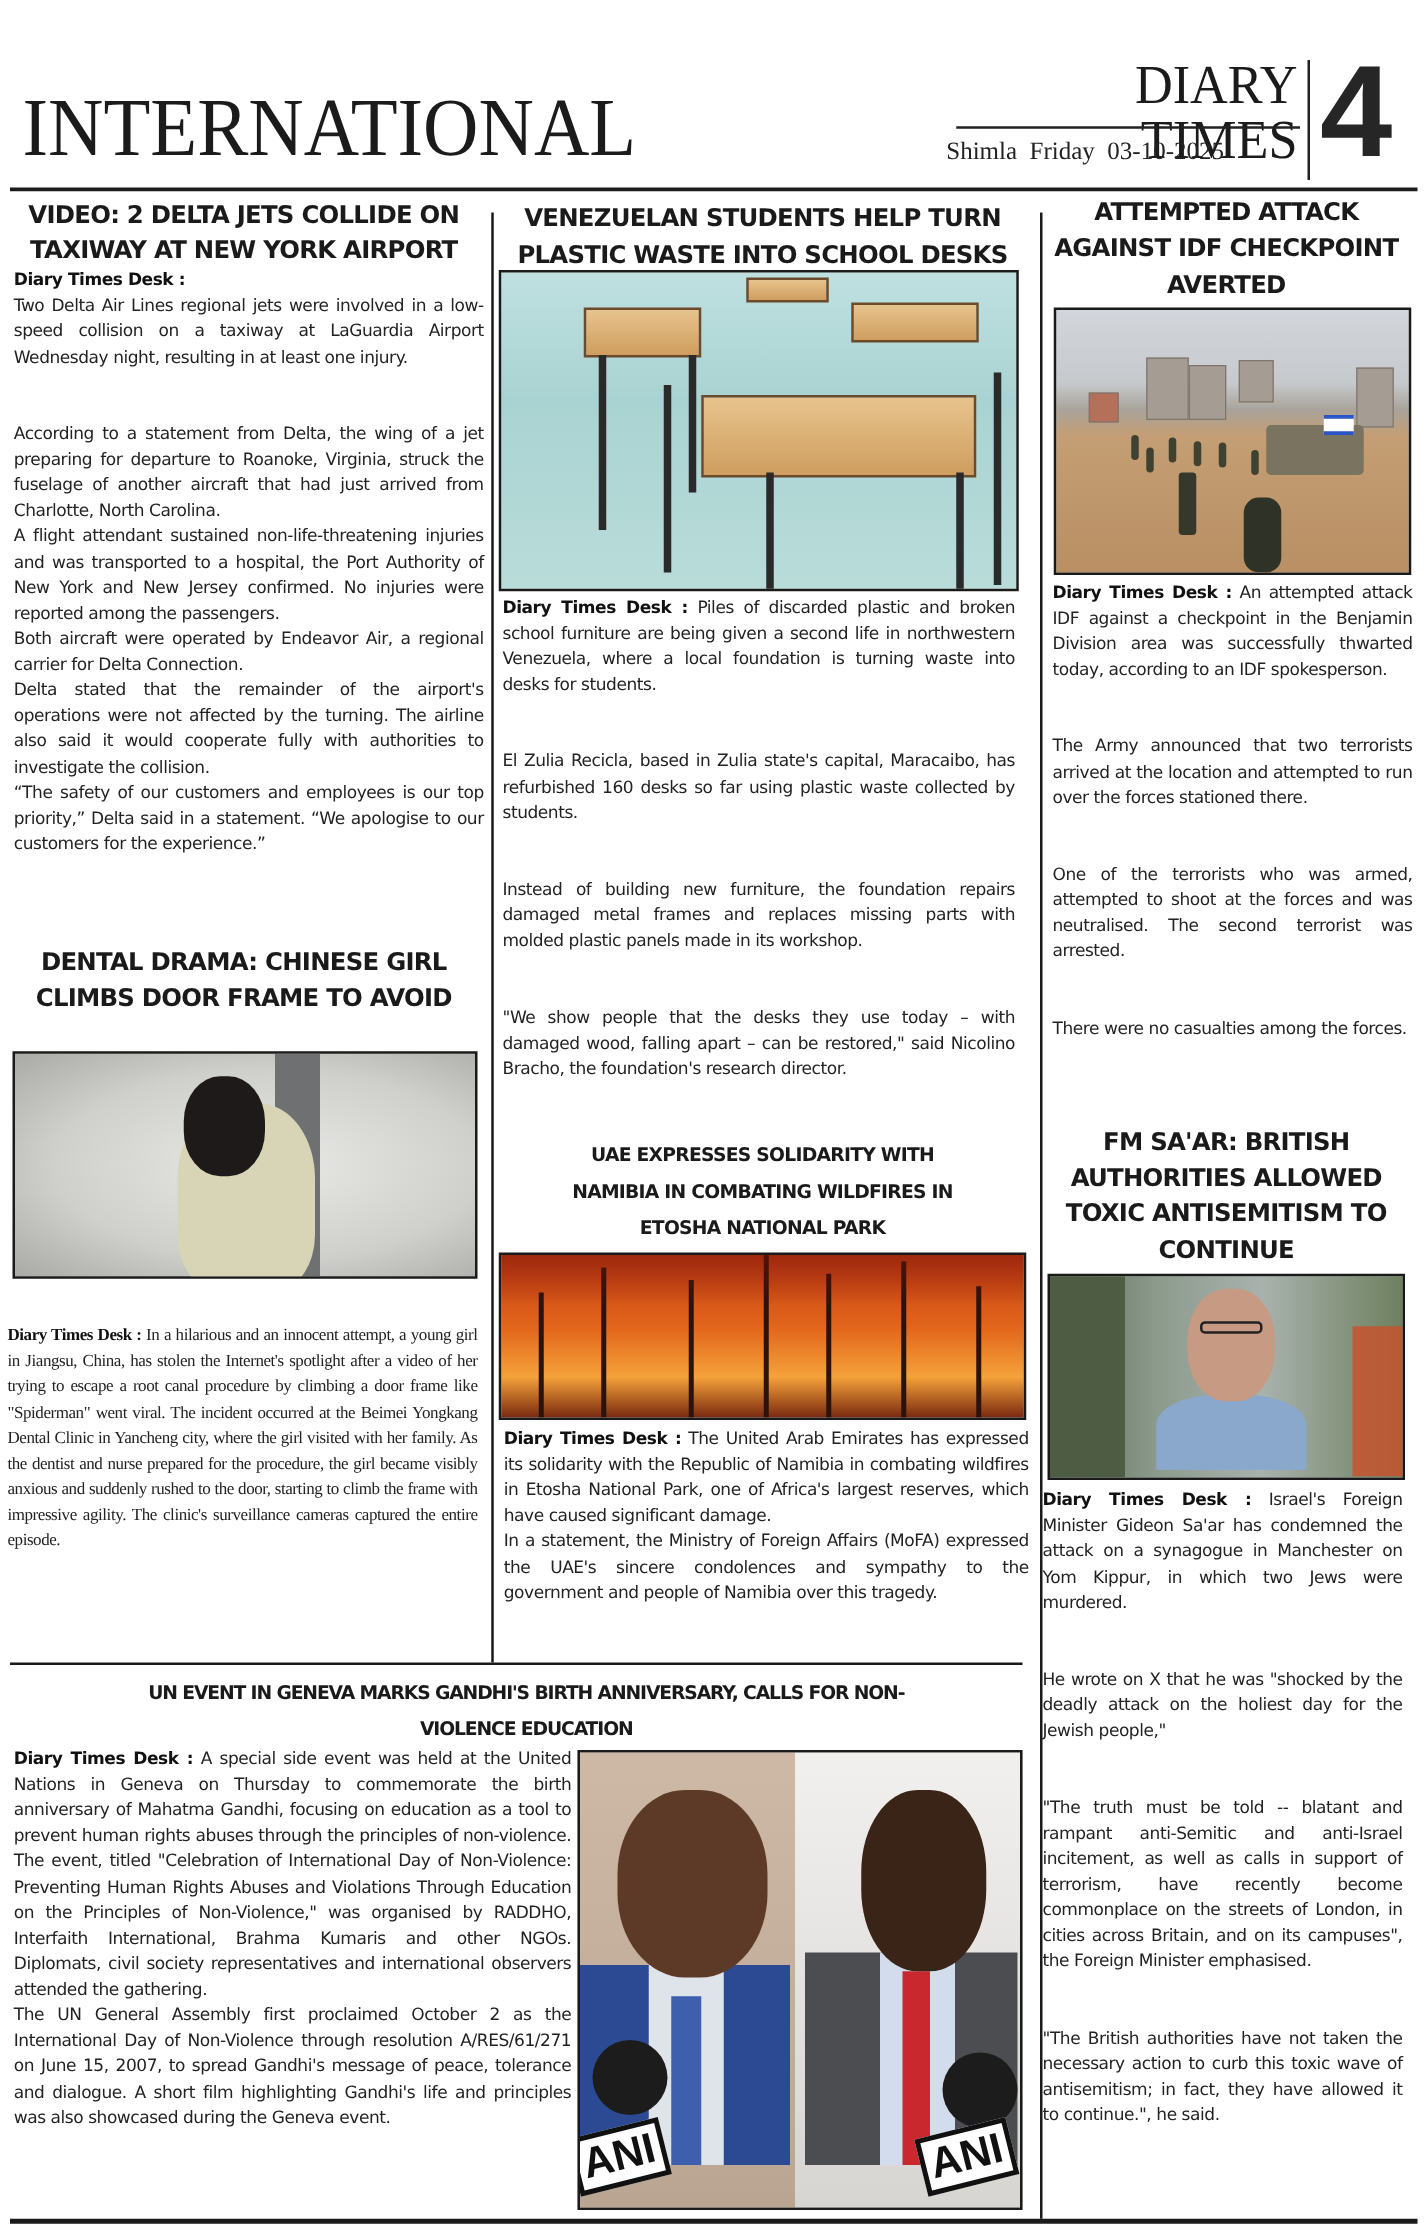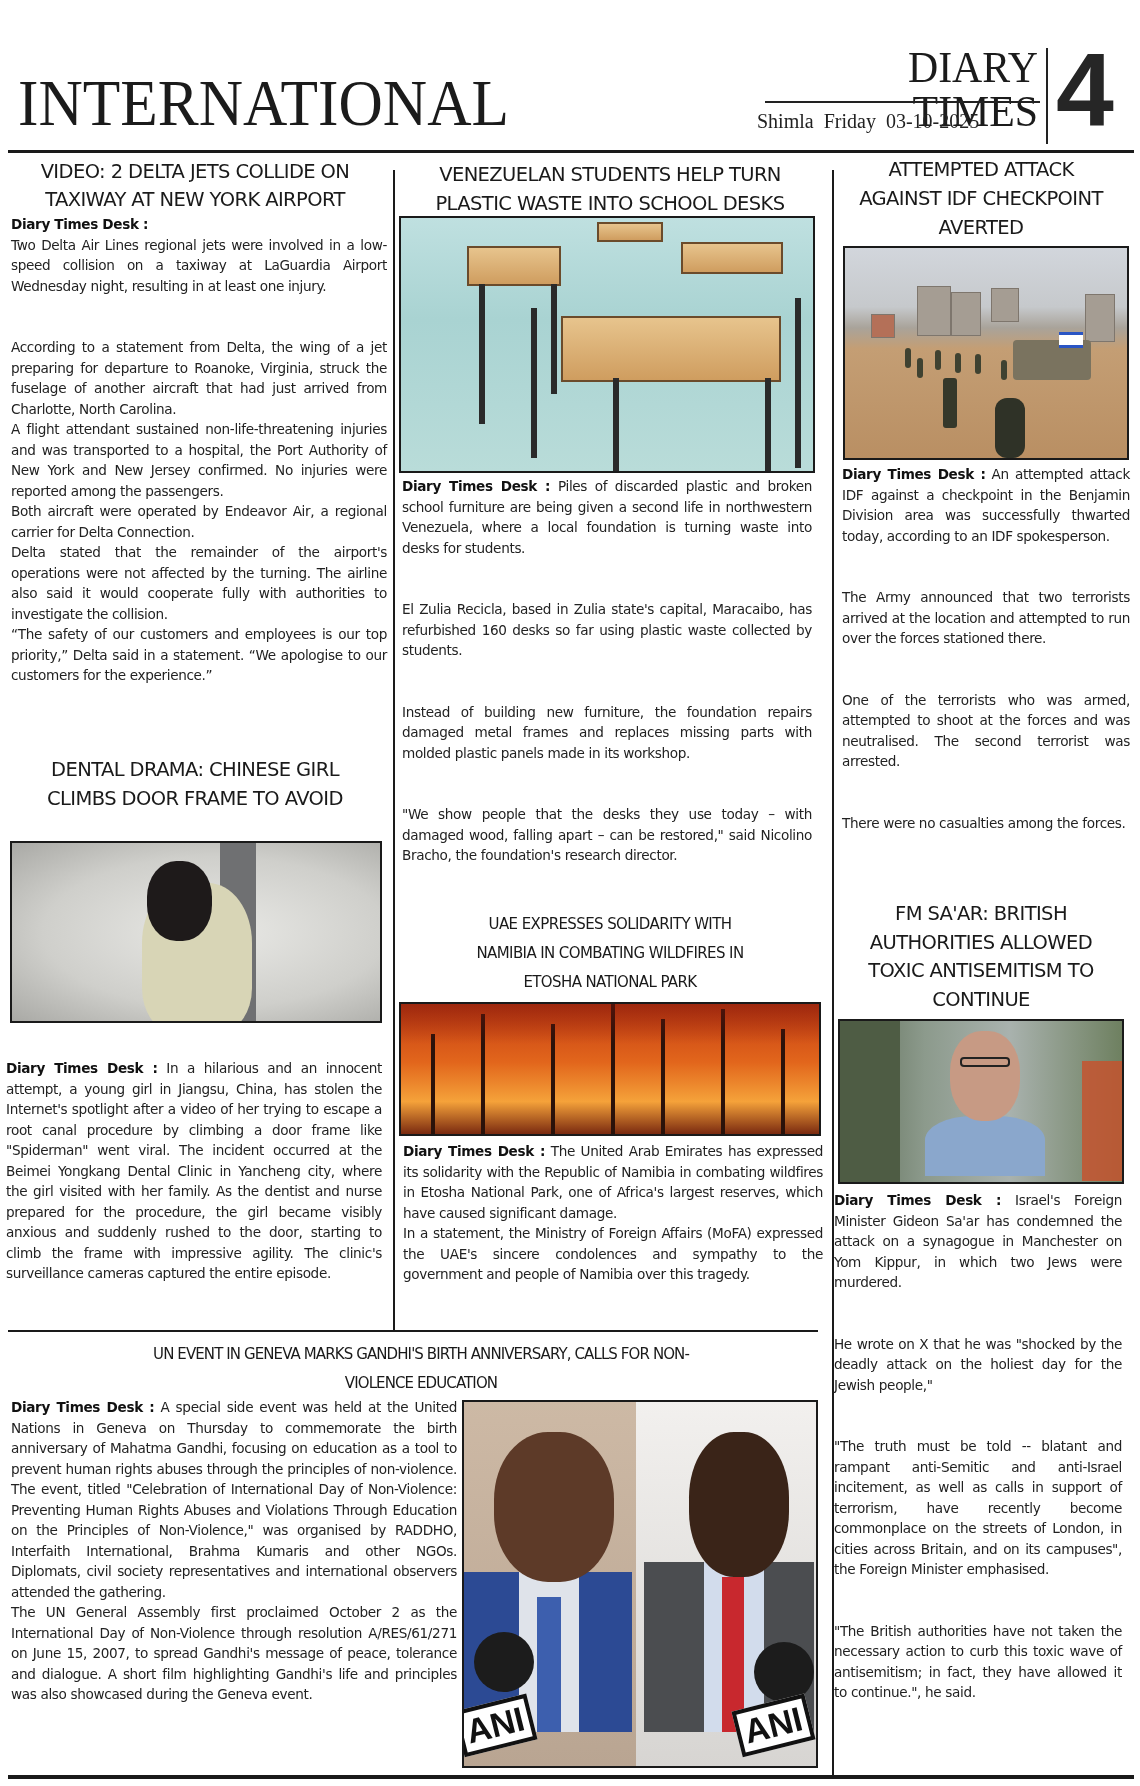--- a/index.html
+++ b/index.html
@@ -26,21 +26,21 @@
     position: absolute; left: 1056px; top: 38px; font-family: "Liberation Sans", sans-serif;
     font-weight: bold; font-size: 104px; line-height: 1; color: #262626;
   }
   .top-rule { position: absolute; left: 8px; top: 150px; width: 1126px; height: 3px; background: #1a1a1a; }
   .bottom-rule { position: absolute; left: 8px; top: 1775px; width: 1126px; height: 4px; background: #1a1a1a; }
 
   .vrule { position: absolute; width: 2px; background: #1a1a1a; }
 
   .headline {
     position: absolute; text-align: center; font-family: "DejaVu Sans", sans-serif;
-    font-weight: normal; color: #1a1a1a; letter-spacing: -0.6px;
+    font-weight: bold; color: #1a1a1a; letter-spacing: -0.6px;
   }
   .article {
     position: absolute; font-size: 13.6px; line-height: 20.5px; text-align: justify; color: #222;
     font-family: "DejaVu Sans", sans-serif; letter-spacing: -0.35px;
   }
   .article p { margin: 0; }
   .article p.gap { margin-top: 41px; }
   .article .desk { font-weight: bold; color: #111; }
 
   .photo { position: absolute; border: 2px solid #1a1a1a; overflow: hidden; }
@@ -121,21 +121,21 @@
 <div>
   <div class="headline" style="left:10px; top:756px; width:370px; font-size:19.5px; line-height:28.5px;">
     <div>DENTAL DRAMA: CHINESE GIRL</div>
     <div>CLIMBS DOOR FRAME TO AVOID</div>
   </div>
   <div class="photo ph-girl" style="left:10px; top:841px; width:372px; height:182px;">
     <div class="frame"></div>
       <div class="body"></div>
       <div class="hair"></div>
   </div>
-  <div class="article" style="left:6px; top:1058px; width:376px;">
+  <div class="article" style="left:6px; top:1058px; width:376px;font-family:Liberation Serif, serif;">
     <p><span class="desk">Diary Times Desk :</span> <span>In a hilarious and an innocent attempt, a young girl in Jiangsu, China, has stolen the Internet's spotlight after a video of her trying to escape a root canal procedure by climbing a door frame like "Spiderman" went viral. The incident occurred at the Beimei Yongkang Dental Clinic in Yancheng city, where the girl visited with her family. As the dentist and nurse prepared for the procedure, the girl became visibly anxious and suddenly rushed to the door, starting to climb the frame with impressive agility. The clinic's surveillance cameras captured the entire episode.</span></p>
   </div>
 </div>
 
 <div>
   <div class="headline" style="left:398px; top:160px; width:424px; font-size:19.5px; line-height:29px;">
     <div>VENEZUELAN STUDENTS HELP TURN</div>
     <div>PLASTIC WASTE INTO SCHOOL DESKS</div>
   </div>
   <div class="photo ph-desks" style="left:399px; top:216px; width:416px; height:257px;">

